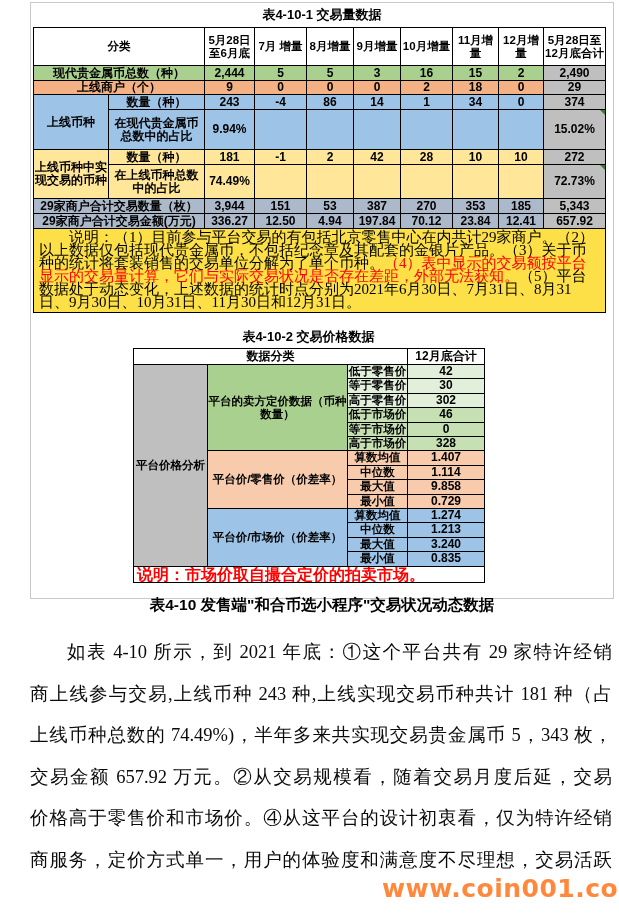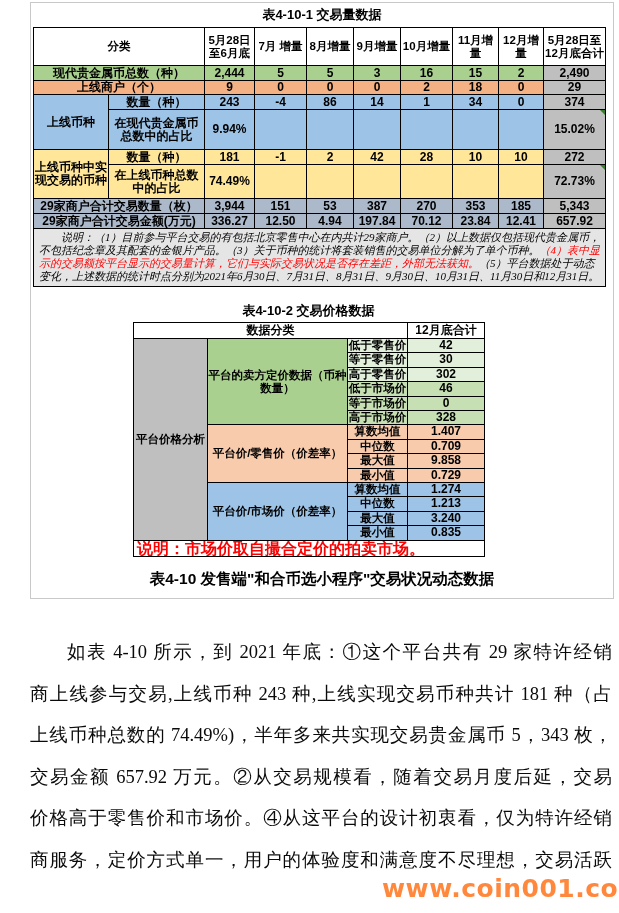--- a/index.html
+++ b/index.html
@@ -28,23 +28,23 @@
   .bg-green{background:#A9D08E;}
   .bg-orange{background:#F4B183;}
   .bg-blue{background:#9DC3E6;}
   .bg-yellow{background:#FFE699;}
   .bg-grayblue{background:#ACB9CA;}
   .bg-gray{background:#BFBFBF;}
   .flag{position:relative;}
   .flag::after{content:"";position:absolute;top:0;right:0;
     border-left:5px solid transparent;border-top:5px solid #3a7d2c;}
   .notes-cell{
-    text-align:left;font-weight:normal;background:#e5e5e5;
+    text-align:left;font-weight:normal;background:#fde047;
     font-family:"Liberation Serif","DejaVu Serif",serif;
-    font-size:11px;line-height:13.9px;padding:2px 5px 3px 5px;text-indent:2em;font-style:italic;
+    font-size:15px;line-height:13.9px;padding:2px 5px 3px 5px;text-indent:2em;
   }
   .red-text{color:#ff0000;}
 
   
   .t2-title{margin:15px 0 0 102px;width:351px;text-align:center;font-size:13px;font-weight:bold;}
   #t2{margin:2px 0 0 102px;width:351px;font-size:12px;font-weight:bold;}
   #t2 td{height:13.4px;line-height:13.4px;}
   #t2 .hdr2 td{height:15px;line-height:15px;}
   #t2 .glabel{font-size:11.5px;line-height:13px;}
   #t2 .klabel{font-size:11.5px;}
@@ -242,21 +242,21 @@
       <td class="bg-lg2 klabel">高于市场价</td>
       <td class="bg-lg2">328</td>
     </tr>
     <tr>
       <td rowspan="4" class="bg-peach glabel">平台价/零售价（价差率）</td>
       <td class="bg-peach klabel">算数均值</td>
       <td class="bg-peach">1.407</td>
     </tr>
     <tr>
       <td class="bg-peach klabel">中位数</td>
-      <td class="bg-peach">0.709</td>
+      <td class="bg-peach">1.114</td>
     </tr>
     <tr>
       <td class="bg-peach klabel">最大值</td>
       <td class="bg-peach">9.858</td>
     </tr>
     <tr>
       <td class="bg-peach klabel">最小值</td>
       <td class="bg-peach">0.729</td>
     </tr>
     <tr>

